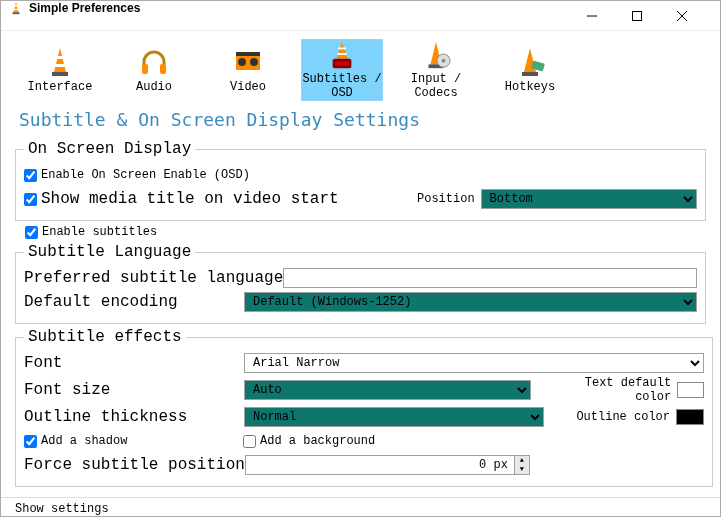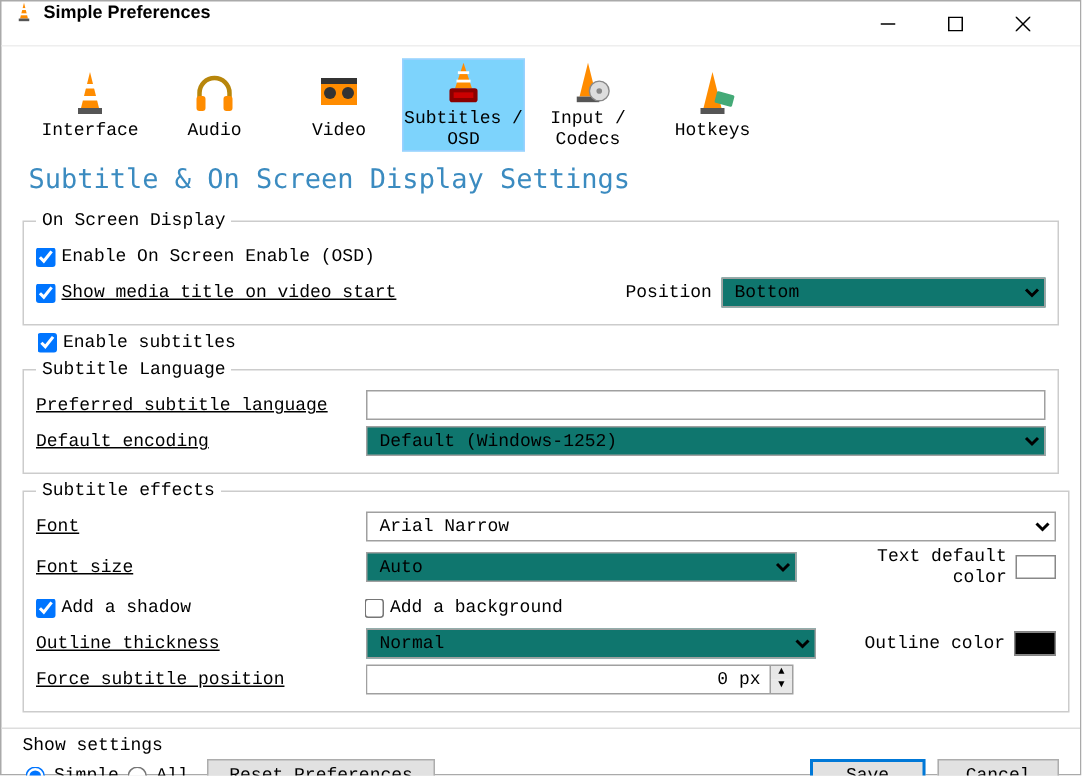--- a/index.html
+++ b/index.html
@@ -4,34 +4,34 @@
 <style>
 * { box-sizing: border-box; margin: 0; padding: 0; }
 body { font-family: "SimSun", "NSimSun", "Courier New", monospace; font-size: 12px; background: #fff; color: #000; }
 .window { width: 721px; height: 517px; border: 1px solid #aaa; background: #fff; display: flex; flex-direction: column; position: relative; }
 .titlebar { height: 30px; display: flex; align-items: flex-start; padding: 0 16px 0 8px; border-bottom: 1px solid #eee; font-weight: bold; }
 .title-icon { width: 14px; height: 14px; margin-right: 6px; }
 .title-text { flex: 1; font-size: 12px; font-family: "Segoe UI", sans-serif; }
 .win-controls { display: flex; }
 .win-btn { width: 45px; height: 29px; display: flex; align-items: center; justify-content: center; cursor: pointer; }
 
-.tabs { display: flex; gap: 1px; padding: 8px 18px 0 18px; }
+.tabs { display: flex; gap: 12px; padding: 8px 18px 0 18px; }
 .tab { width: 82px; height: 62px; display: flex; flex-direction: column; align-items: center; justify-content: center; border: 1px solid transparent; cursor: pointer; gap: 2px; }
 .tab.selected { background: #7dd3fc; border: 1px solid #99d1ff; }
 .tab-label { font-size: 12px; text-align: center; }
 
 .section-title { font-size: 18px; color: #3b8bc0; padding: 8px 18px 6px 18px; font-family: "SimSun", monospace; }
 
 .content { padding: 0 14px 6px 14px; flex: 1; }
 
 fieldset { border: 1px solid #ccc; margin: 4px 0; padding: 4px 8px 8px 8px; }
-legend { font-size: 12px; padding: 0 4px; }
+legend { font-size: 16px; padding: 0 4px; }
 
 .row { display: flex; align-items: center; min-height: 22px; margin: 2px 0; }
-.label { font-size: 12px; min-width: 220px; text-decoration: underline; }
+.label { font-size: 16px; min-width: 220px; }
 .label-mid { font-size: 12px; margin-right: 6px; margin-left: 16px; text-align: right; }
 .checkbox { margin-right: 4px; width: 13px; height: 13px; }
 input[type=text], select { font-family: inherit; font-size: 12px; height: 20px; border: 1px solid #a0a0a0; background: #fff; padding: 0 4px; }
 select { background: #0f766e; }
 input[type=text] { background: #fff; }
 .flex1 { flex: 1; }
 
 .spinbox { display: inline-flex; border: 1px solid #a0a0a0; height: 20px; }
 .spinbox input { border: none; width: 268px; text-align: right; padding-right: 6px; height: 18px; }
 .spin-btns { display: flex; flex-direction: column; width: 15px; border-left: 1px solid #a0a0a0; }
@@ -181,30 +181,30 @@
         <span class="label">Font</span>
         <select class="flex1" style="background:#fff"><option>Arial Narrow</option></select>
       </div>
       <div class="row">
         <span class="label">Font size</span>
         <select style="width:300px"><option>Auto</option></select>
         <span class="label-mid" style="min-width:110px">Text default color</span>
         <span class="color-swatch" style="background:#fff"></span>
       </div>
       <div class="row">
+        <span class="label">Outline thickness</span>
+        <select style="width:300px"><option>Normal</option></select>
+        <span class="label-mid" style="min-width:110px">Outline color</span>
+        <span class="color-swatch" style="background:#000"></span>
+      </div>
+      <div class="row">
         <input type="checkbox" class="checkbox" checked="" style="">
         <span style="min-width:202px">Add a shadow</span>
         <input type="checkbox" class="checkbox" style="">
         <span>Add a background</span>
-      </div>
-      <div class="row">
-        <span class="label">Outline thickness</span>
-        <select style="width:300px"><option>Normal</option></select>
-        <span class="label-mid" style="min-width:110px">Outline color</span>
-        <span class="color-swatch" style="background:#000"></span>
       </div>
       <div class="row">
         <span class="label">Force subtitle position</span>
         <div class="spinbox">
           <input type="text" value="0 px" style="">
           <div class="spin-btns">
             <div class="spin-btn">▲</div>
             <div class="spin-btn">▼</div>
           </div>
         </div>

